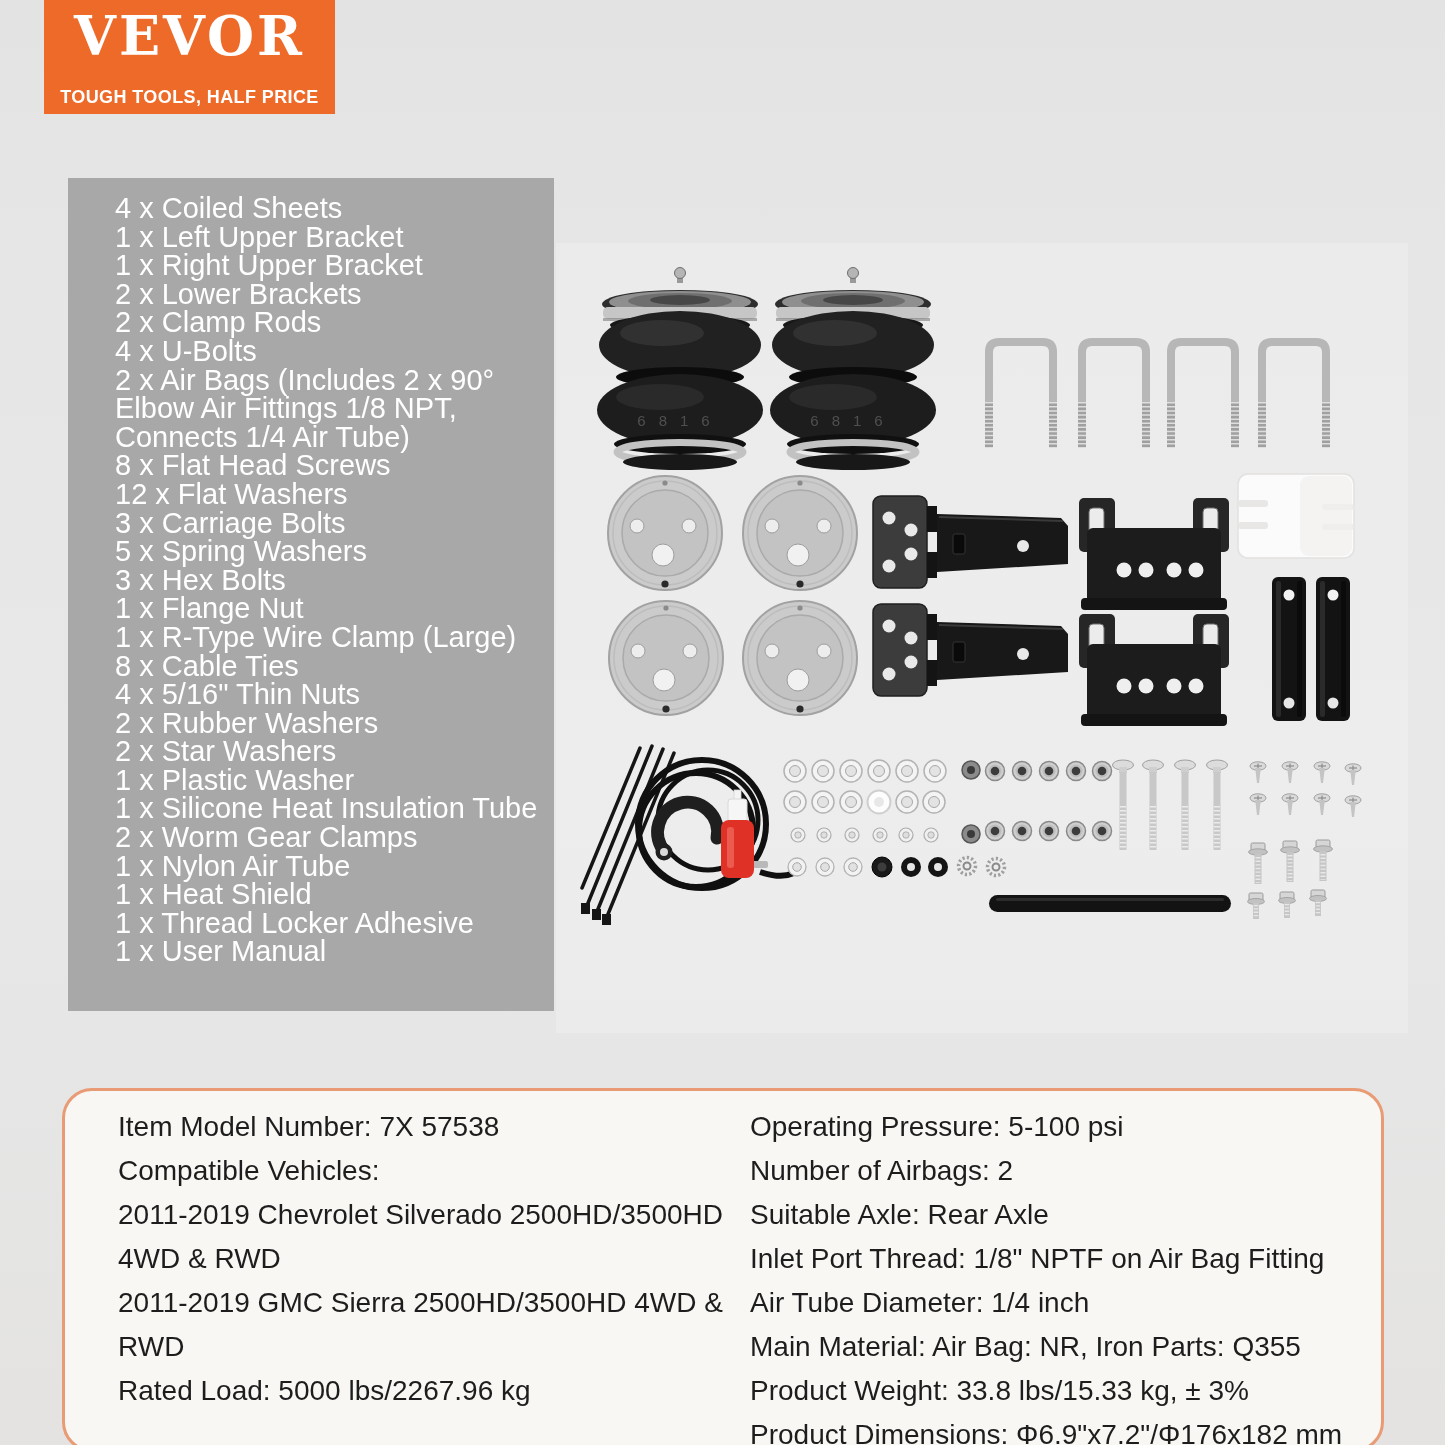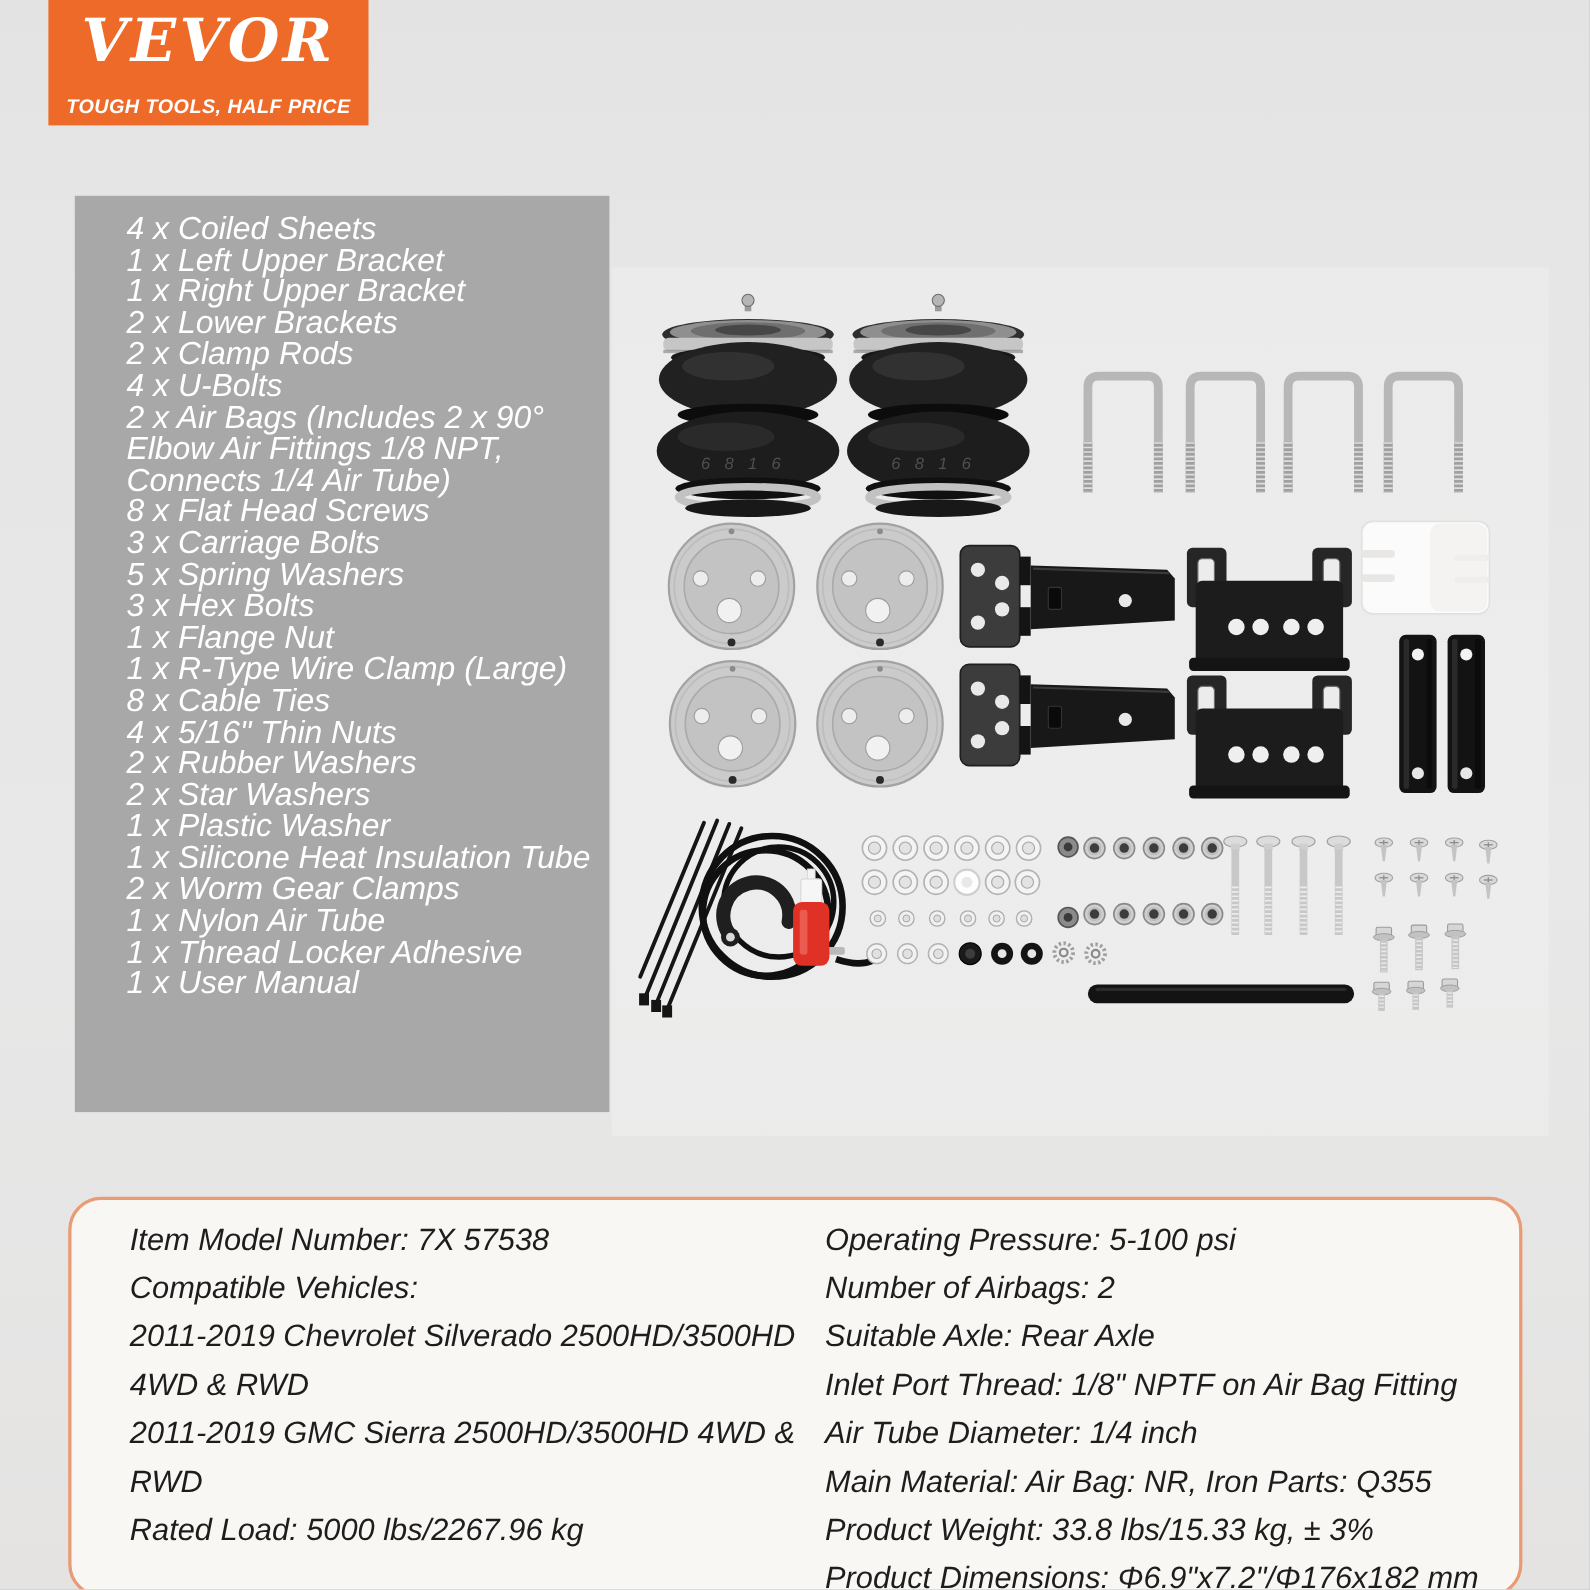--- a/index.html
+++ b/index.html
@@ -1,20 +1,19 @@
 <!DOCTYPE html>
 <html><head>
 <meta charset="utf-8">
 <style>
   html,body{margin:0;padding:0;background:#cfcfcf;}
   .canvas{
     position:relative;width:1445px;height:1445px;overflow:hidden;
     background:linear-gradient(180deg,#e3e3e3 0%,#e6e6e6 18%,#e8e8e8 55%,#e4e3e2 100%);
     font-family:"Liberation Sans", sans-serif;
-    font-style:italic;
   }
   
   .logo{
     position:absolute;left:44px;top:0;width:291px;height:114px;background:#ee6a29;
     color:#fff;display:flex;flex-direction:column;align-items:center;justify-content:center;
   }
   .logo-title{
     font-family:"DejaVu Serif", serif;font-weight:900;font-size:54px;line-height:54px;
     letter-spacing:3px;margin-top:2px;
   }
@@ -348,33 +347,35 @@
 
   <div class="parts">
       <div class="part-line">4 x Coiled Sheets</div>
       <div class="part-line">1 x Left Upper Bracket</div>
       <div class="part-line">1 x Right Upper Bracket</div>
       <div class="part-line">2 x Lower Brackets</div>
       <div class="part-line">2 x Clamp Rods</div>
       <div class="part-line">4 x U-Bolts</div>
       <div class="part-line">2 x Air Bags (Includes 2 x 90° Elbow Air Fittings 1/8 NPT, Connects 1/4 Air Tube)</div>
       <div class="part-line">8 x Flat Head Screws</div>
+      <div class="part-line">12 x Flat Washers</div>
       <div class="part-line">3 x Carriage Bolts</div>
       <div class="part-line">5 x Spring Washers</div>
       <div class="part-line">3 x Hex Bolts</div>
       <div class="part-line">1 x Flange Nut</div>
       <div class="part-line">1 x R-Type Wire Clamp (Large)</div>
       <div class="part-line">8 x Cable Ties</div>
       <div class="part-line">4 x 5/16" Thin Nuts</div>
       <div class="part-line">2 x Rubber Washers</div>
       <div class="part-line">2 x Star Washers</div>
       <div class="part-line">1 x Plastic Washer</div>
       <div class="part-line">1 x Silicone Heat Insulation Tube</div>
       <div class="part-line">2 x Worm Gear Clamps</div>
       <div class="part-line">1 x Nylon Air Tube</div>
+      <div class="part-line">1 x Heat Shield</div>
       <div class="part-line">1 x Thread Locker Adhesive</div>
       <div class="part-line">1 x User Manual</div>
     </div>
 
   <div class="specs">
     <div class="spec-col col-left">
         <div class="spec-line">Item Model Number: 7X 57538</div>
         <div class="spec-line">Compatible Vehicles:</div>
         <div class="spec-line">2011-2019 Chevrolet Silverado 2500HD/3500HD 4WD &amp; RWD</div>
         <div class="spec-line">2011-2019 GMC Sierra 2500HD/3500HD  4WD &amp; RWD</div>

